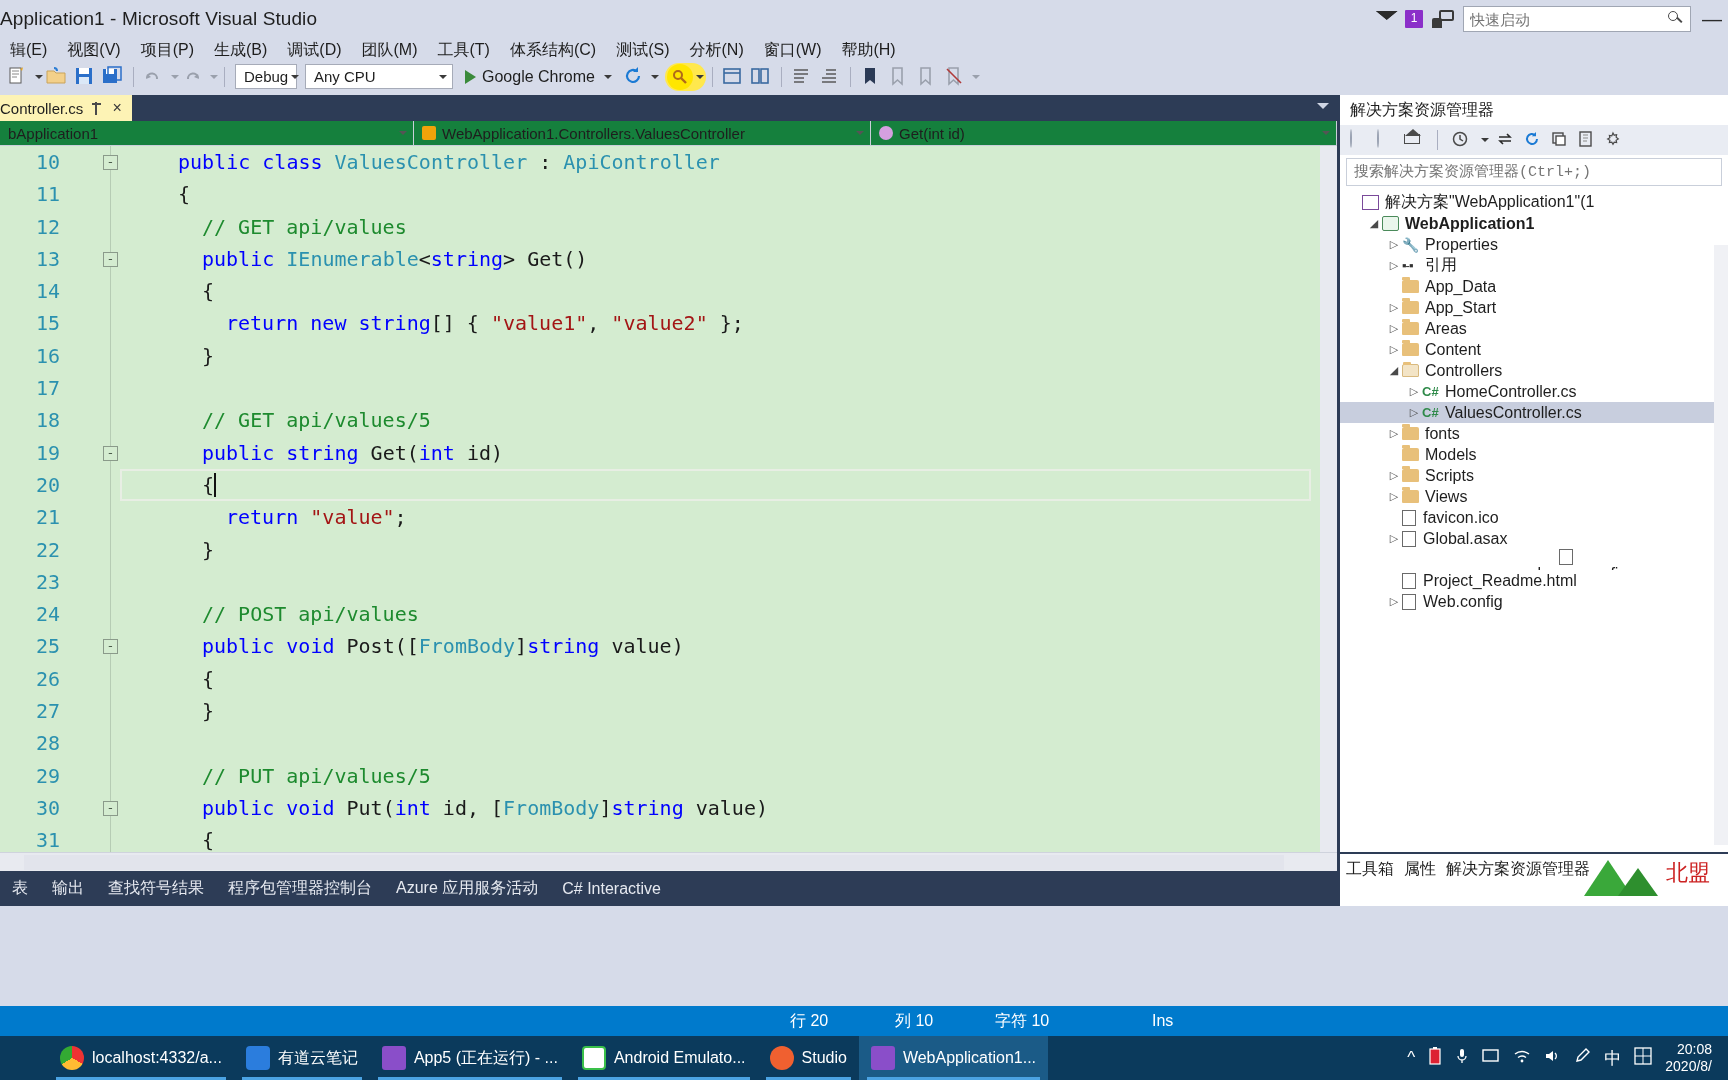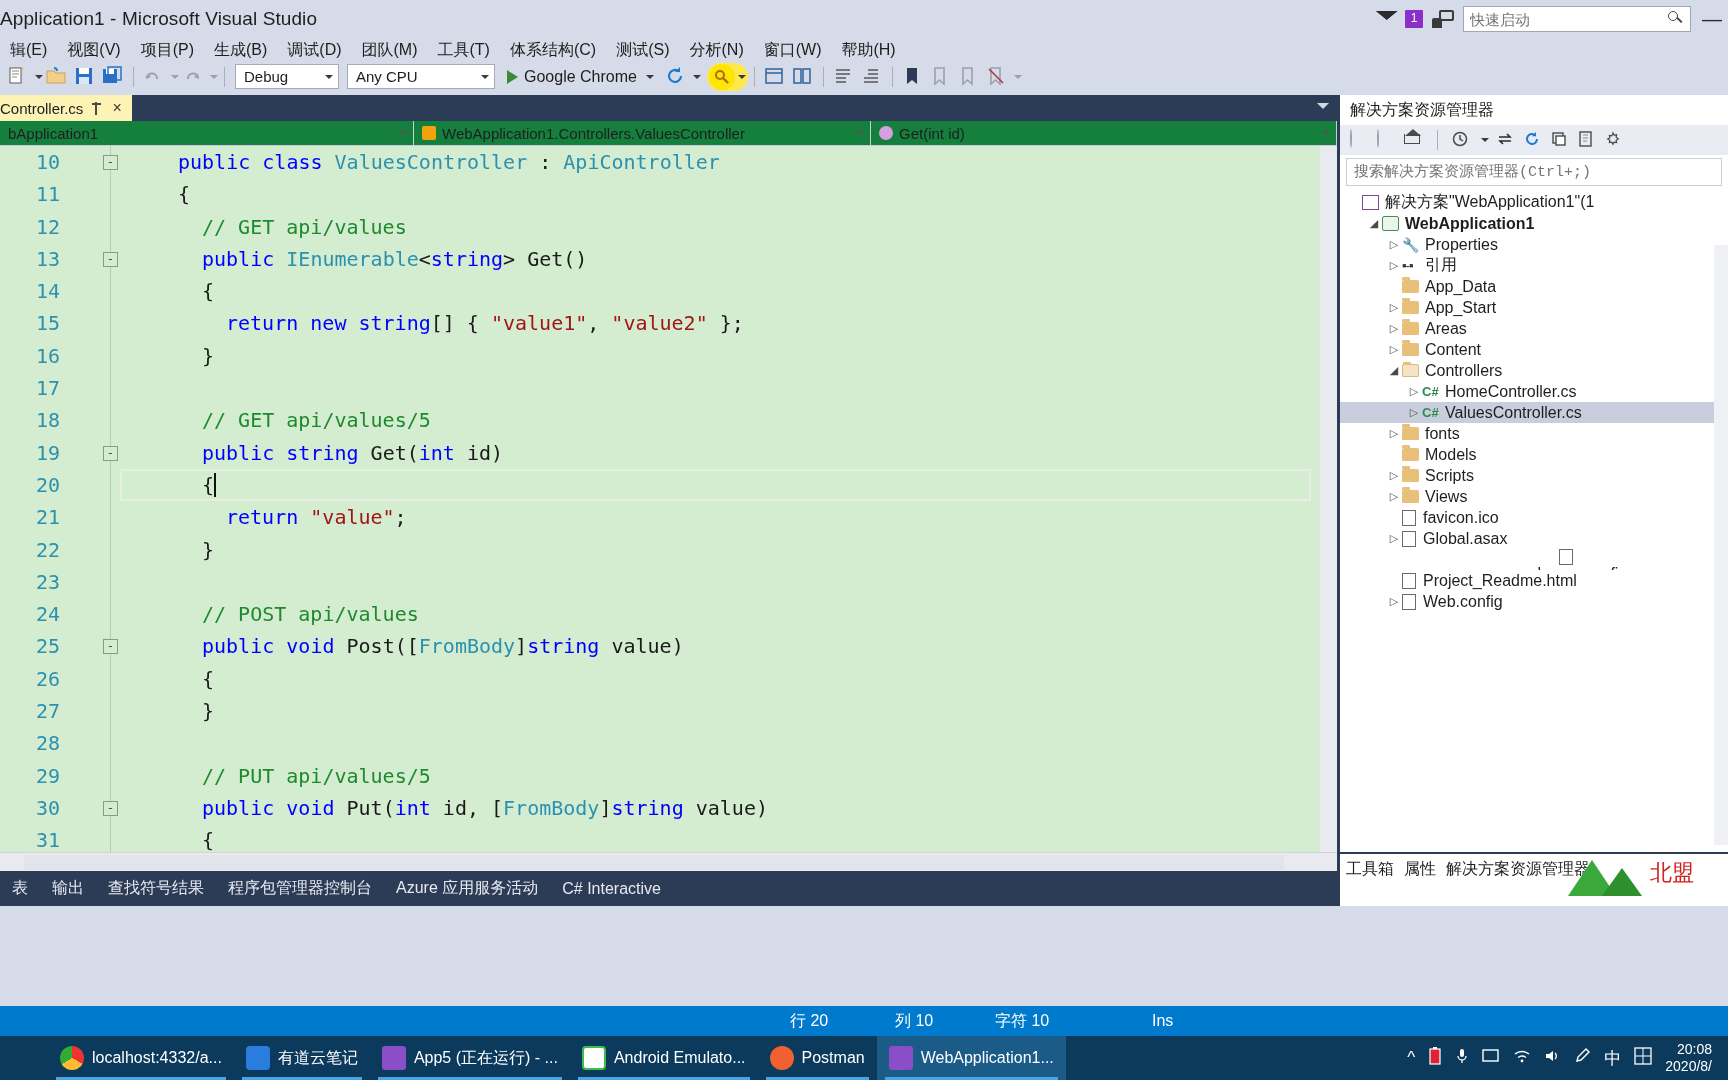--- a/index.html
+++ b/index.html
@@ -257,21 +257,21 @@
   .btab{ font-size:16px; color:#e6e9f0; padding:6px 12px; white-space:nowrap; }
 
   
   .rb-dock{
     position:absolute; left:1337px; top:852px; width:391px; height:54px;
     background:#fff; border-left:3px solid #2d3c56; border-top:2px solid #2d3c56;
     display:flex; align-items:flex-start; padding-top:5px; gap:10px; padding-left:6px;
     font-size:16px; color:#1e1e1e; overflow:hidden;
   }
   .logo-overlay{
-    position:absolute; right:20px; bottom:0px; width:150px; height:60px;
+    position:absolute; right:4px; bottom:0px; width:150px; height:60px;
   }
 
   
   .statusbar{
     position:absolute; left:0; top:1006px; width:1728px; height:30px;
     background:#007acc; color:#fff; font-size:16px;
     display:flex; align-items:center;text-align:center;
   }
   .sb-cell{ position:absolute; white-space:nowrap; }
 
@@ -374,21 +374,21 @@
     <span class="caret dim"></span>
     <span class="tb-btn">
       <svg width="22" height="22" viewBox="0 0 22 22">
           <path d="M7 14a5 5 0 0110-1" stroke="#9aa0ac" fill="none" stroke-width="2"></path>
           <path d="M17 9l1 5-5-2z" fill="#9aa0ac"></path>
         </svg>
     </span>
     <span class="caret dim"></span>
     <span class="tb-sep"></span>
 
-    <span class="combo" style="width:104px">
+    <span class="combo" style="width:62px">
       <span class="cb-lab">Debug</span>
       <span class="caret"></span>
     </span>
     <span class="combo" style="width:148px">
       <span class="cb-lab">Any CPU</span>
       <span class="caret"></span>
     </span>
     <span class="run-btn">
       <span class="tri-green"></span>
       <span>Google Chrome</span>
@@ -717,21 +717,21 @@
         <div class="tbitem">
           <span class="tico" style="background: rgb(138, 78, 201); border-radius: 3px;"></span>
           <span>App5 (正在运行) - ...</span>
         </div>
         <div class="tbitem">
           <span class="tico" style="background: rgb(255, 255, 255); border: 2px solid rgb(58, 192, 74);"></span>
           <span>Android Emulato...</span>
         </div>
         <div class="tbitem">
           <span class="tico" style="background: rgb(240, 96, 48); border-radius: 50%;"></span>
-          <span>Postman</span>
+          <span>Studio</span>
         </div>
         <div class="tbitem active">
           <span class="tico" style="background: rgb(138, 78, 201); border-radius: 3px;"></span>
           <span>WebApplication1...</span>
         </div>
       </div>
     <div class="tray">
       <span class="tray-ico">^</span>
       <span class="tray-ico">
         <svg width="14" height="18" viewBox="0 0 14 18">

